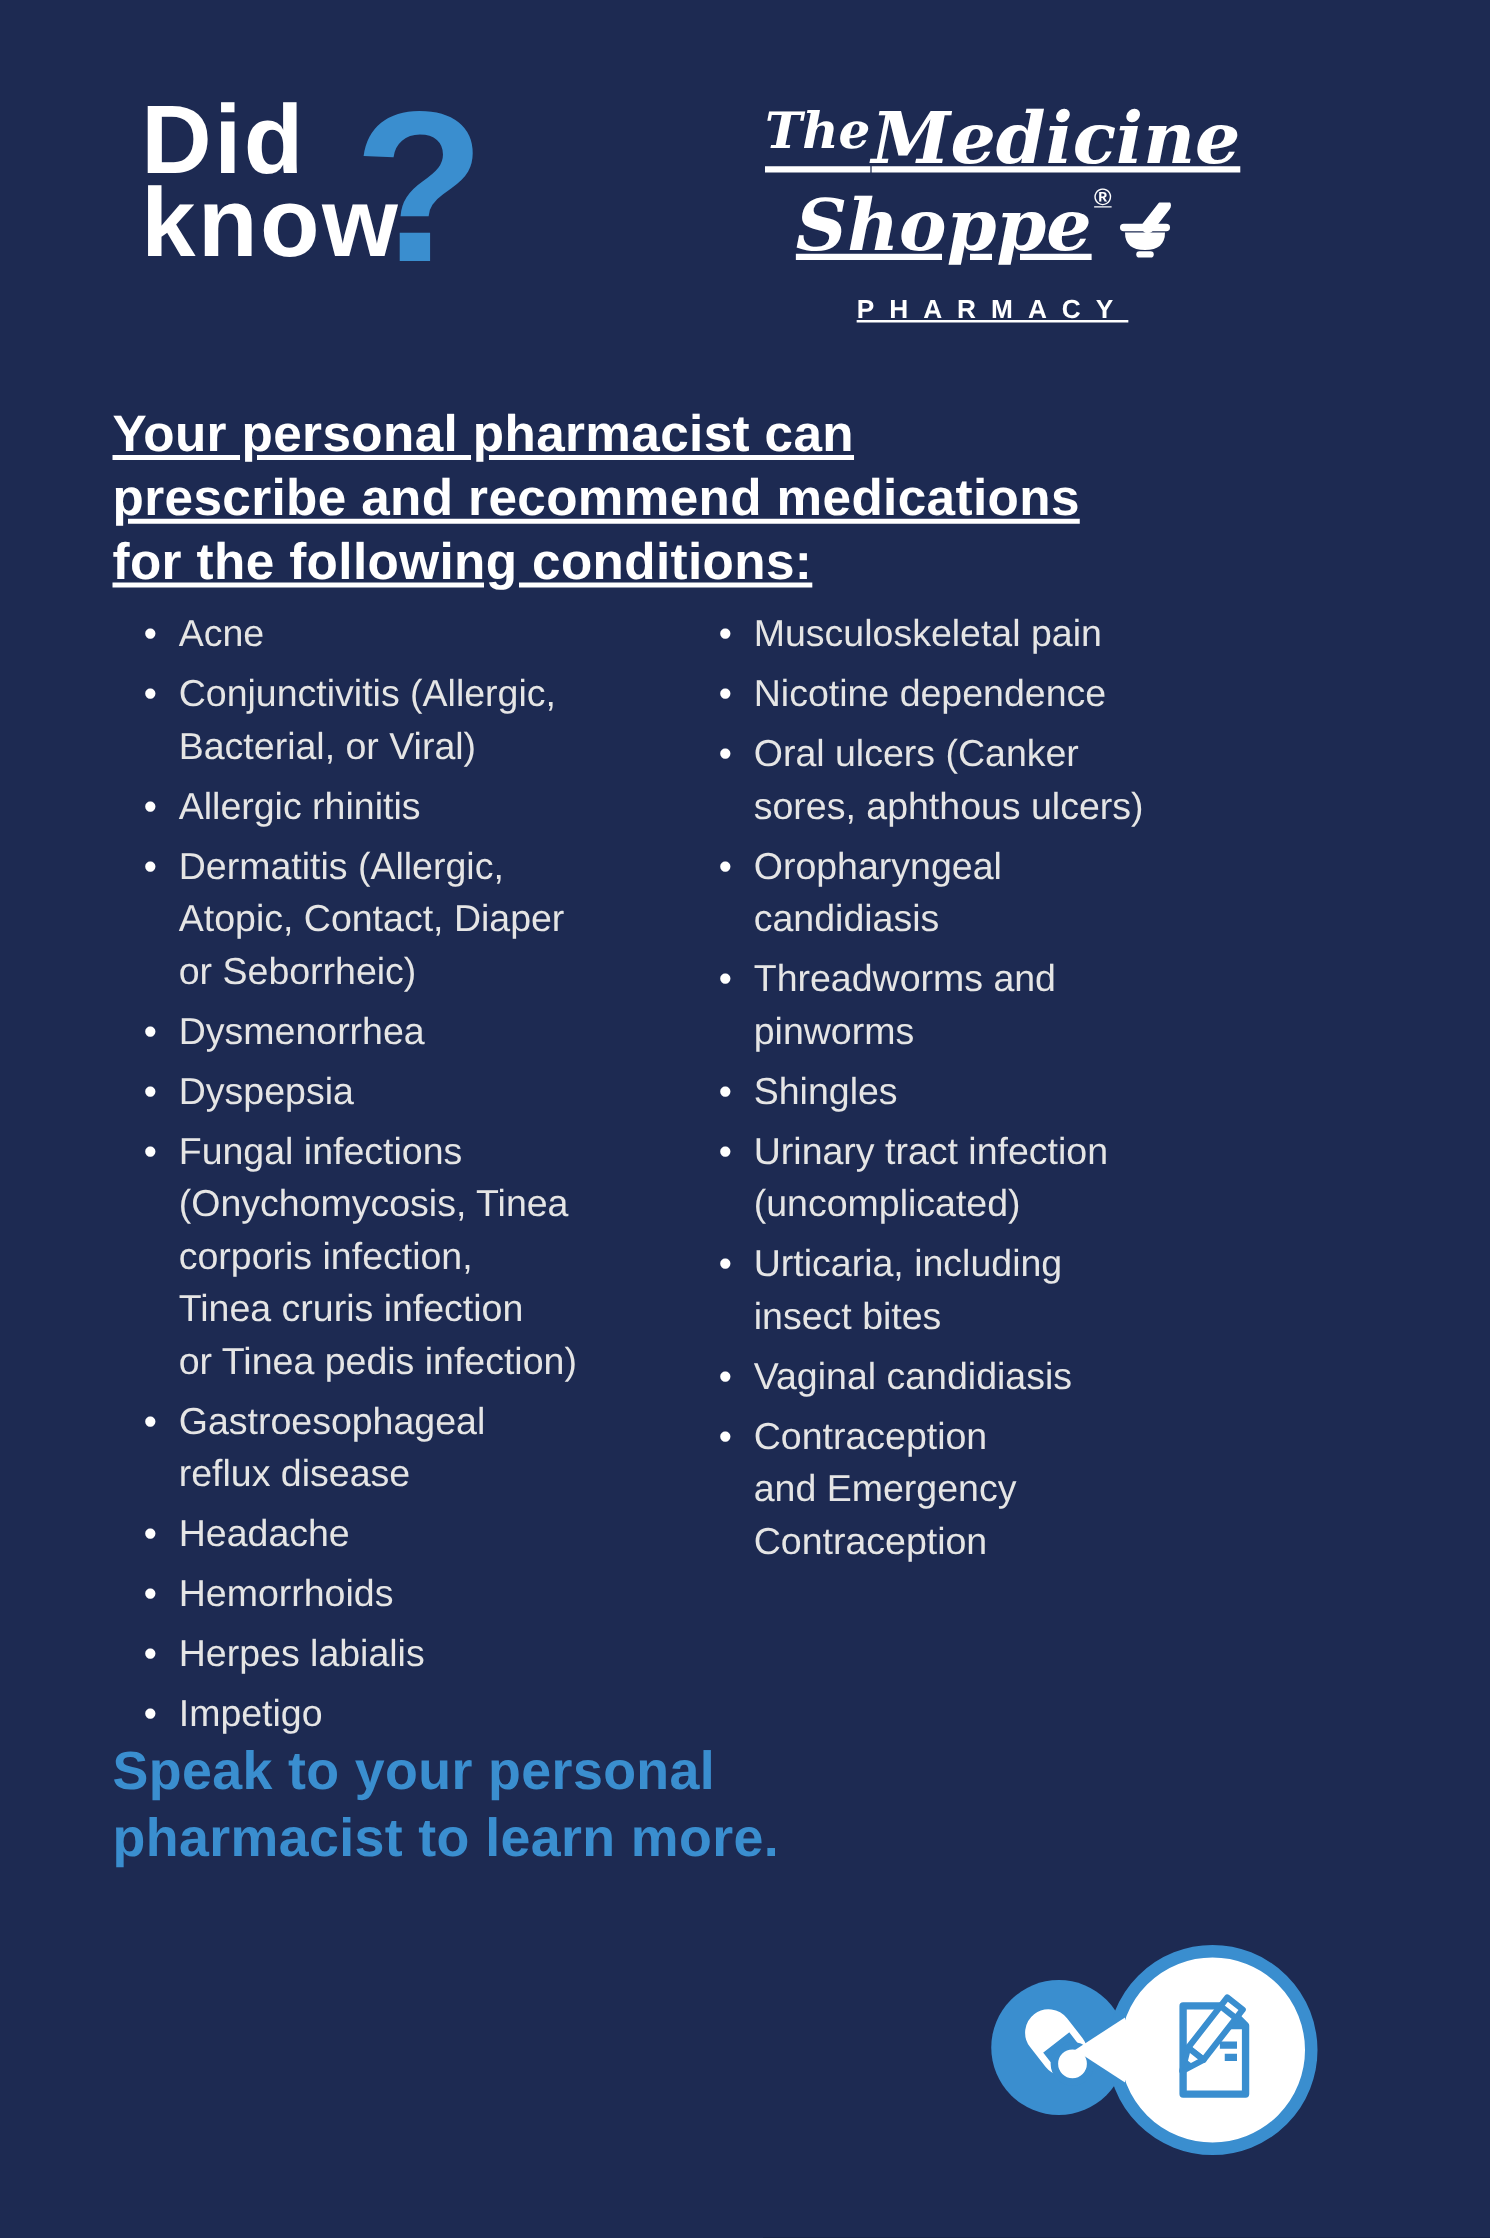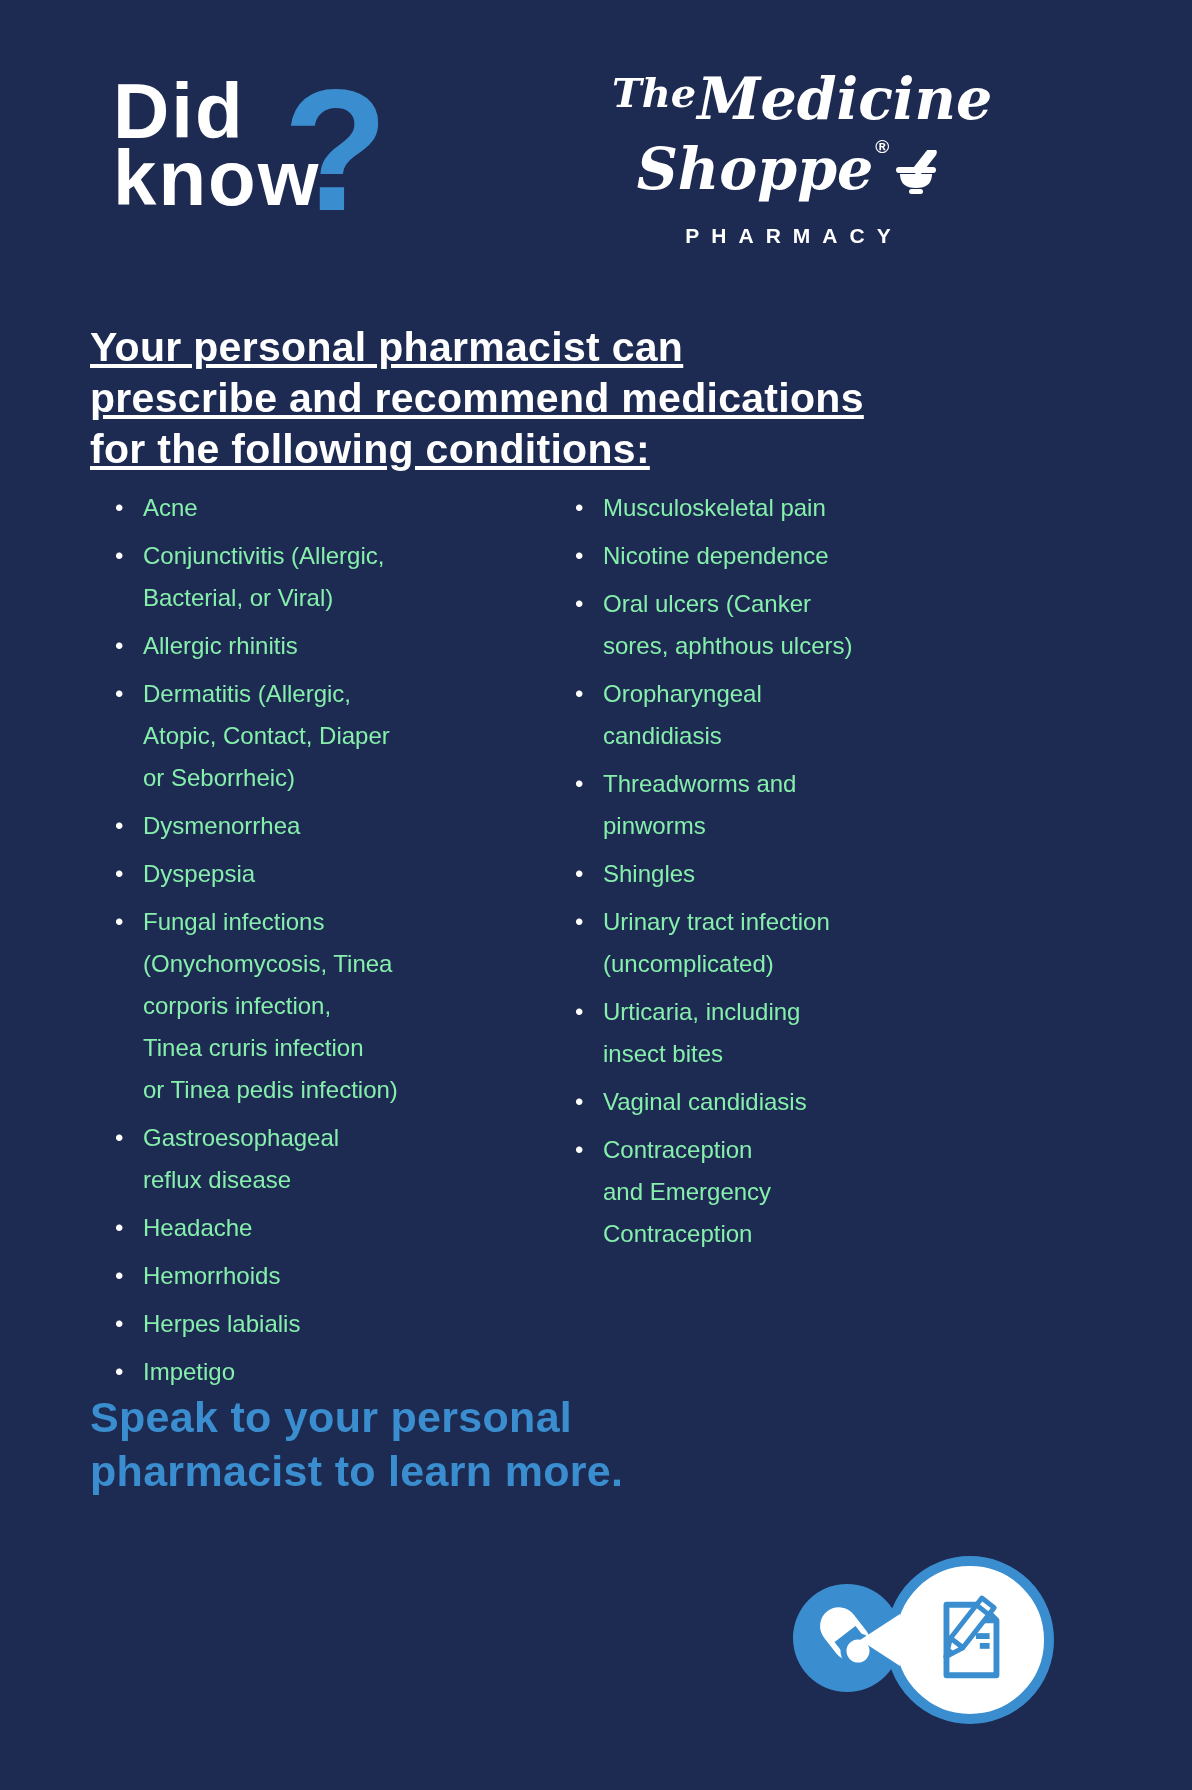--- a/index.html
+++ b/index.html
@@ -14,21 +14,21 @@
 
   
   .dyk { position:absolute; left:113px; top:78px; width:360px; }
   .dyk-line { font-size:78px; line-height:67px; font-weight:700; letter-spacing:2px; color:#fff; }
   .dyk-qmark {
     position:absolute; left:170px; top:-14px;
     font-size:172px; line-height:1; font-weight:700; color:var(--accent);
   }
 
   
-  .logo { position:absolute; left:612px; top:68px; width:352px; text-align:center; }
+  .logo { position:absolute; left:612px; top:80px; width:352px; text-align:center;text-decoration:underline; }
   .logo-line1, .logo-line2 {
     font-family:"DejaVu Serif", serif; font-style:italic; font-weight:700;
     font-size:57px; line-height:62px; color:#fff; white-space:nowrap;
   }
   .logo-the { font-size:40px; position:relative; top:-12px; margin-right:1px; }
   .logo-line2 { display:flex; align-items:center; justify-content:center; margin-top:2px; }
   .logo-reg { font-size:19px; font-style:normal; position:relative; top:-22px; margin-left:2px; font-family:"Liberation Sans",sans-serif; }
   .mortar-svg { margin-left:4px; position:relative; top:4px; }
   .logo-pharmacy {
     margin-top:24px; font-size:21px; font-weight:700;
@@ -42,22 +42,22 @@
     font-size:41px; line-height:51px; font-weight:700;
     letter-spacing:0.3px; white-space:pre-line; color:#fff;text-decoration:underline;
   }
 
   
   .lists { position:absolute; left:113px; top:487px; display:flex; }
   .col { width:460px; }
   .col ul { list-style:none; }
   .col li {
     position:relative; padding-left:30px; margin-bottom:6px;
-    font-size:24px; line-height:42px; font-weight:400;
-    color:#86efac; white-space:pre-line;
+    font-size:30px; line-height:42px; font-weight:400;
+    color:#e5e5e5; white-space:pre-line;
   }
   .col li::before {
     content:"\2022"; position:absolute; left:2px; top:0; color:#ffffff;
   }
 
   
   .cta {
     position:absolute; left:90px; top:1390px; width:640px;
     font-size:43px; line-height:54px; font-weight:700;
     color:var(--accent); white-space:pre-line; letter-spacing:0.3px;

